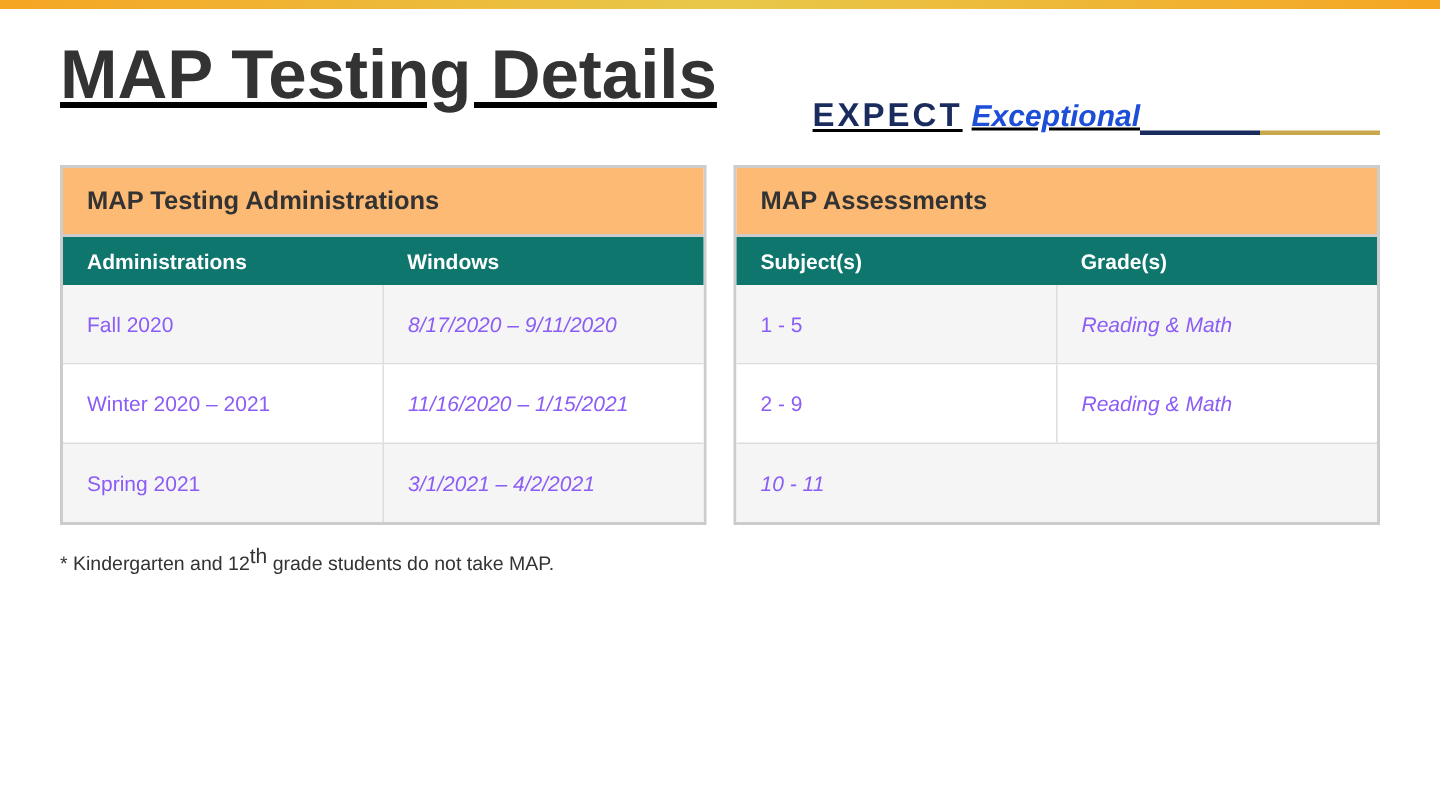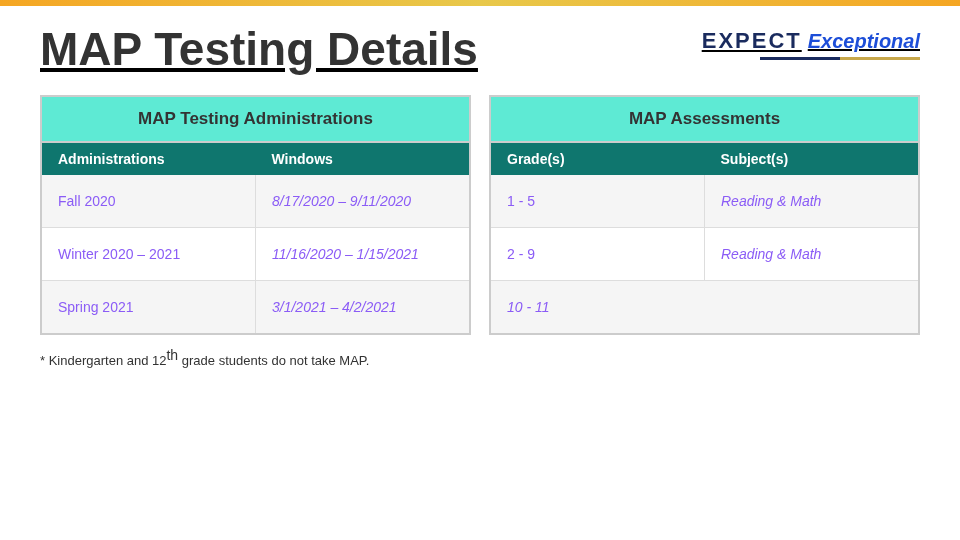--- a/index.html
+++ b/index.html
@@ -38,23 +38,24 @@
     .page-title {
       font-size: 46px;
       font-weight: bold;
       color: #333333;
       line-height: 1.1;
     }
 
     
     .logo-area {
       display: flex;
-      flex-direction: column;
+      flex-direction: row;
       align-items: flex-end;
       padding-top: 4px;
+      margin-top: 36px;
     }
 
     .logo-underline {
       height: 3px;
       background: linear-gradient(to right, #1a2b5e 50%, #c8a84b 50%);
       width: 160px;
       margin-top: 3px;
     }
 
     
@@ -65,27 +66,27 @@
     }
 
     
     .table-block {
       flex: 1;
       border: 2px solid #cccccc;
     }
 
     
     .section-header {
-      background: #5eead4;
+      background: #fdba74;
       border-bottom: 2px solid #cccccc;
       padding: 12px 16px;
       font-size: 17px;
       font-weight: bold;
       color: #333333;
-      text-align: center;
+      text-align: left;
     }
 
     
     .col-headers {
       display: flex;
       background: #0f766e;
     }
 
     .col-header {
       flex: 1;
@@ -174,22 +175,22 @@
       </div>
       <div class="data-row">
         <div class="data-cell">Spring 2021</div>
         <div class="data-cell">3/1/2021 – 4/2/2021</div>
       </div>
     </div>
 
     <div class="table-block">
       <div class="section-header">MAP Assessments</div>
       <div class="col-headers">
+        <div class="col-header">Subject(s)</div>
         <div class="col-header">Grade(s)</div>
-        <div class="col-header">Subject(s)</div>
       </div>
       <div class="data-row">
         <div class="data-cell">1 - 5</div>
         <div class="data-cell">Reading &amp; Math</div>
       </div>
       <div class="data-row">
         <div class="data-cell">2 - 9</div>
         <div class="data-cell">Reading &amp; Math</div>
       </div>
       <div class="data-row">

